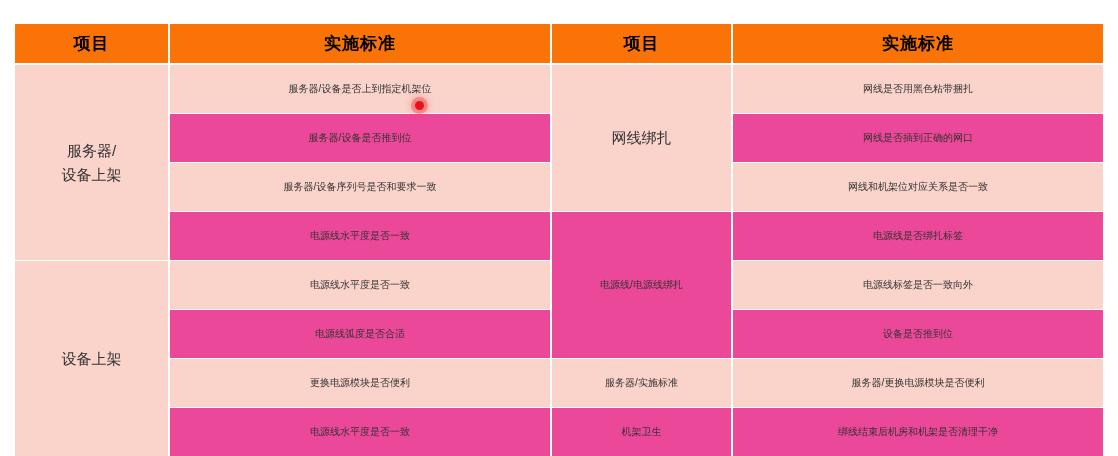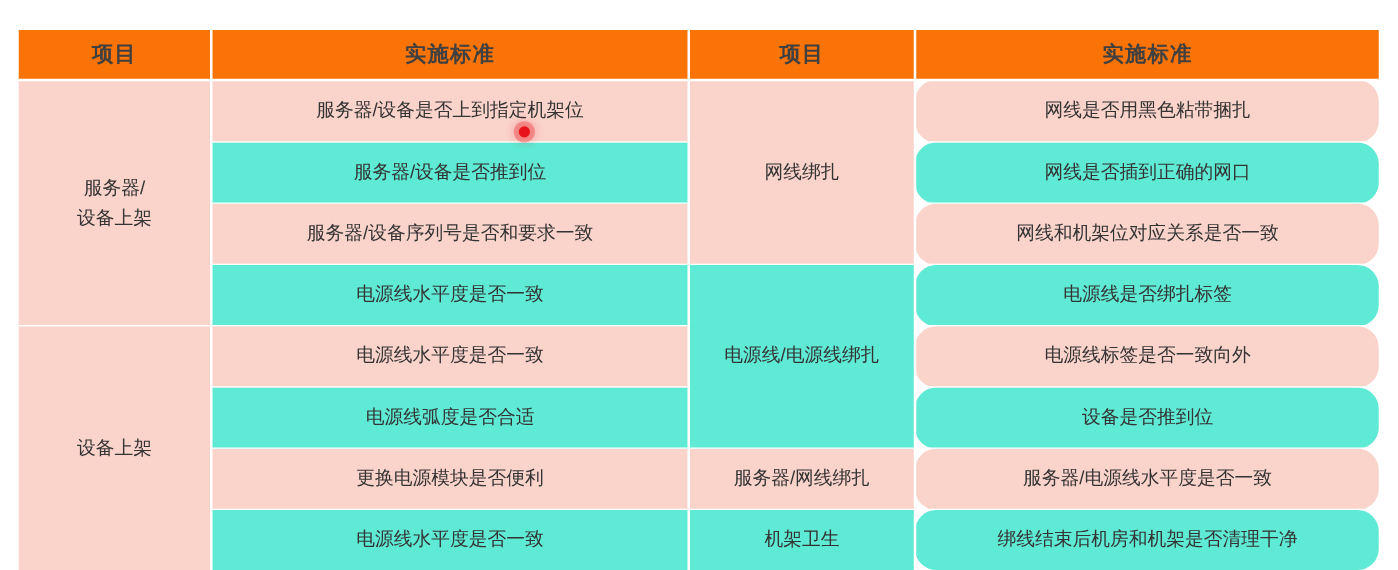--- a/index.html
+++ b/index.html
@@ -30,49 +30,49 @@
     table-layout: fixed;
   }
 
   table.checklist col.c1 { width: 154px; }
   table.checklist col.c2 { width: 382px; }
   table.checklist col.c3 { width: 181px; }
   table.checklist col.c4 { width: 371px; }
 
   thead th {
     background: #F97306;
-    color: #404040;
+    color: #000000;
     font-size: 17px;
     font-weight: bold;
     height: 39px;
     line-height: 39px;
     padding: 0;
     text-align: center;
     letter-spacing: 1px;
     border-right: 2px solid #ffffff;
     border-bottom: 2px solid #ffffff;
   }
   thead th:last-child { border-right: none; }
 
   tbody td {
-    font-size: 15px;
+    font-size: 10px;
     color: #333333;
     text-align: center;
     vertical-align: middle;
     padding: 0 6px;
     height: 48px;
     border-right: 2px solid #ffffff;
     border-bottom: 1px solid #ffffff;
     line-height: 1.55;
   }
-  tbody td:last-child { border-right: none; border-radius: 17px; }
+  tbody td:last-child { border-right: none; }
   tbody tr:last-child td { border-bottom: none; }
 
   .shade-dark { background: #FAD3CB; }
-  .shade-light { background: #5eead4; }
+  .shade-light { background: #ec4899; }
 
   .group-cell {
     background: #FAD3CB;
     font-size: 15px;
     color: #333333;
   }
   .group-cell .line { display: block; }
 
   
   .cursor-dot {
@@ -142,23 +142,23 @@
         <td class="shade-dark">电源线水平度是否一致</td>
         <td class="shade-dark">电源线标签是否一致向外</td>
       </tr>
       <tr>
         <td class="shade-light">电源线弧度是否合适</td>
         <td class="shade-light">设备是否推到位</td>
       </tr>
       <tr>
         <td class="shade-dark">更换电源模块是否便利</td>
         <td class="shade-dark">
-          <span class="line">服务器/网线绑扎</span>
+          <span class="line">服务器/实施标准</span>
         </td>
-        <td class="shade-dark">服务器/电源线水平度是否一致</td>
+        <td class="shade-dark">服务器/更换电源模块是否便利</td>
       </tr>
       <tr>
         <td class="shade-light">电源线水平度是否一致</td>
         <td class="shade-light">
           <span class="line">机架卫生</span>
         </td>
         <td class="shade-light">绑线结束后机房和机架是否清理干净</td>
       </tr>
     </tbody>
   </table>

